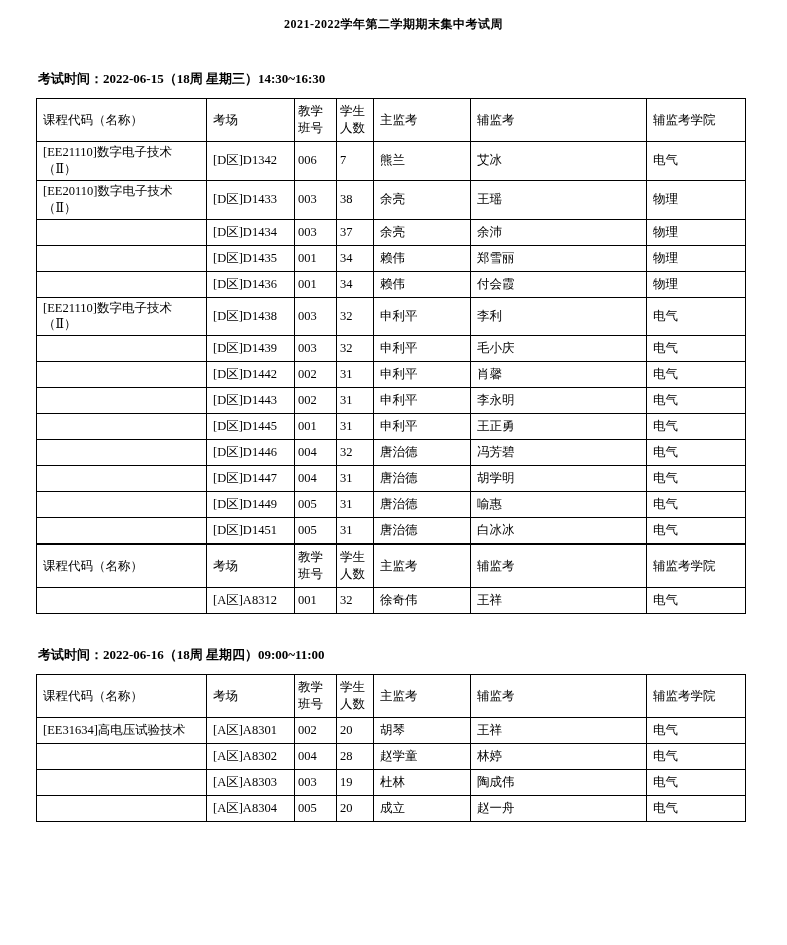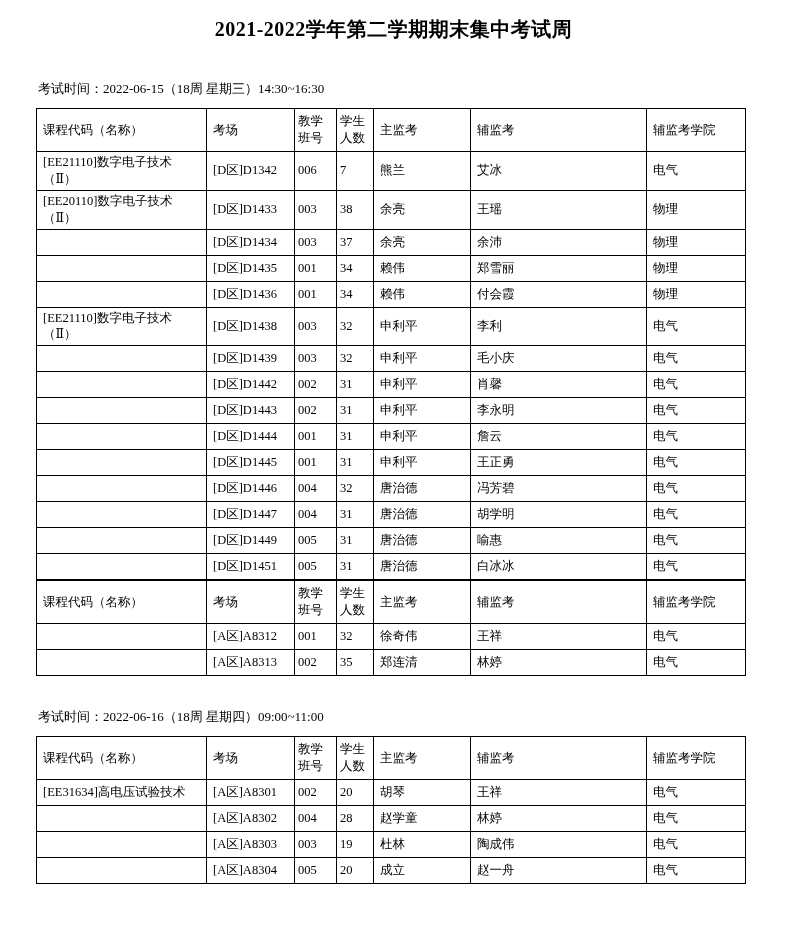--- a/index.html
+++ b/index.html
@@ -6,27 +6,28 @@
   html, body {
     width: 787px;
     background: #ffffff;
     color: #000000;
     font-family: "Liberation Serif", "DejaVu Serif", serif;
   }
   body { height: 945px; overflow: hidden; }
   .doc-title {
     padding-top: 16px;
     text-align: center;
-    font-size: 20px;
+    font-size: 12px;
     font-weight: bold;
     letter-spacing: 0.5px;
   }
   .section-label {
     margin: 32px 0 10px 38px;
     font-size: 13px;
+    font-weight: bold;
   }
   .section-first .section-label {
     margin-top: 37px;
   }
   table.schedule {
     border-collapse: collapse;
     table-layout: fixed;
     width: 709px;
     margin-left: 36px;
     font-size: 12.5px;
@@ -148,29 +149,20 @@
           <td class="col0"></td>
           <td class="col1">[D区]D1443</td>
           <td class="col2">002</td>
           <td class="col3">31</td>
           <td class="col4">申利平</td>
           <td class="col5">李永明</td>
           <td class="col6">电气</td>
         </tr>
         <tr>
           <td class="col0"></td>
-          <td class="col1">[D区]D1444</td>
-          <td class="col2">001</td>
-          <td class="col3">31</td>
-          <td class="col4">申利平</td>
-          <td class="col5">詹云</td>
-          <td class="col6">电气</td>
-        </tr>
-        <tr>
-          <td class="col0"></td>
           <td class="col1">[D区]D1445</td>
           <td class="col2">001</td>
           <td class="col3">31</td>
           <td class="col4">申利平</td>
           <td class="col5">王正勇</td>
           <td class="col6">电气</td>
         </tr>
         <tr>
           <td class="col0"></td>
           <td class="col1">[D区]D1446</td>
@@ -227,29 +219,20 @@
     <tbody>
         <tr>
           <td class="col0"></td>
           <td class="col1">[A区]A8312</td>
           <td class="col2">001</td>
           <td class="col3">32</td>
           <td class="col4">徐奇伟</td>
           <td class="col5">王祥</td>
           <td class="col6">电气</td>
         </tr>
-        <tr>
-          <td class="col0"></td>
-          <td class="col1">[A区]A8313</td>
-          <td class="col2">002</td>
-          <td class="col3">35</td>
-          <td class="col4">郑连清</td>
-          <td class="col5">林婷</td>
-          <td class="col6">电气</td>
-        </tr>
       </tbody>
   </table>
 </div>
 
 <div class="section">
   <div class="section-label">考试时间：2022-06-16（18周 星期四）09:00~11:00</div>
   <table class="schedule">
     <thead>
         <tr>
           <th class="col0">课程代码（名称）</th>

